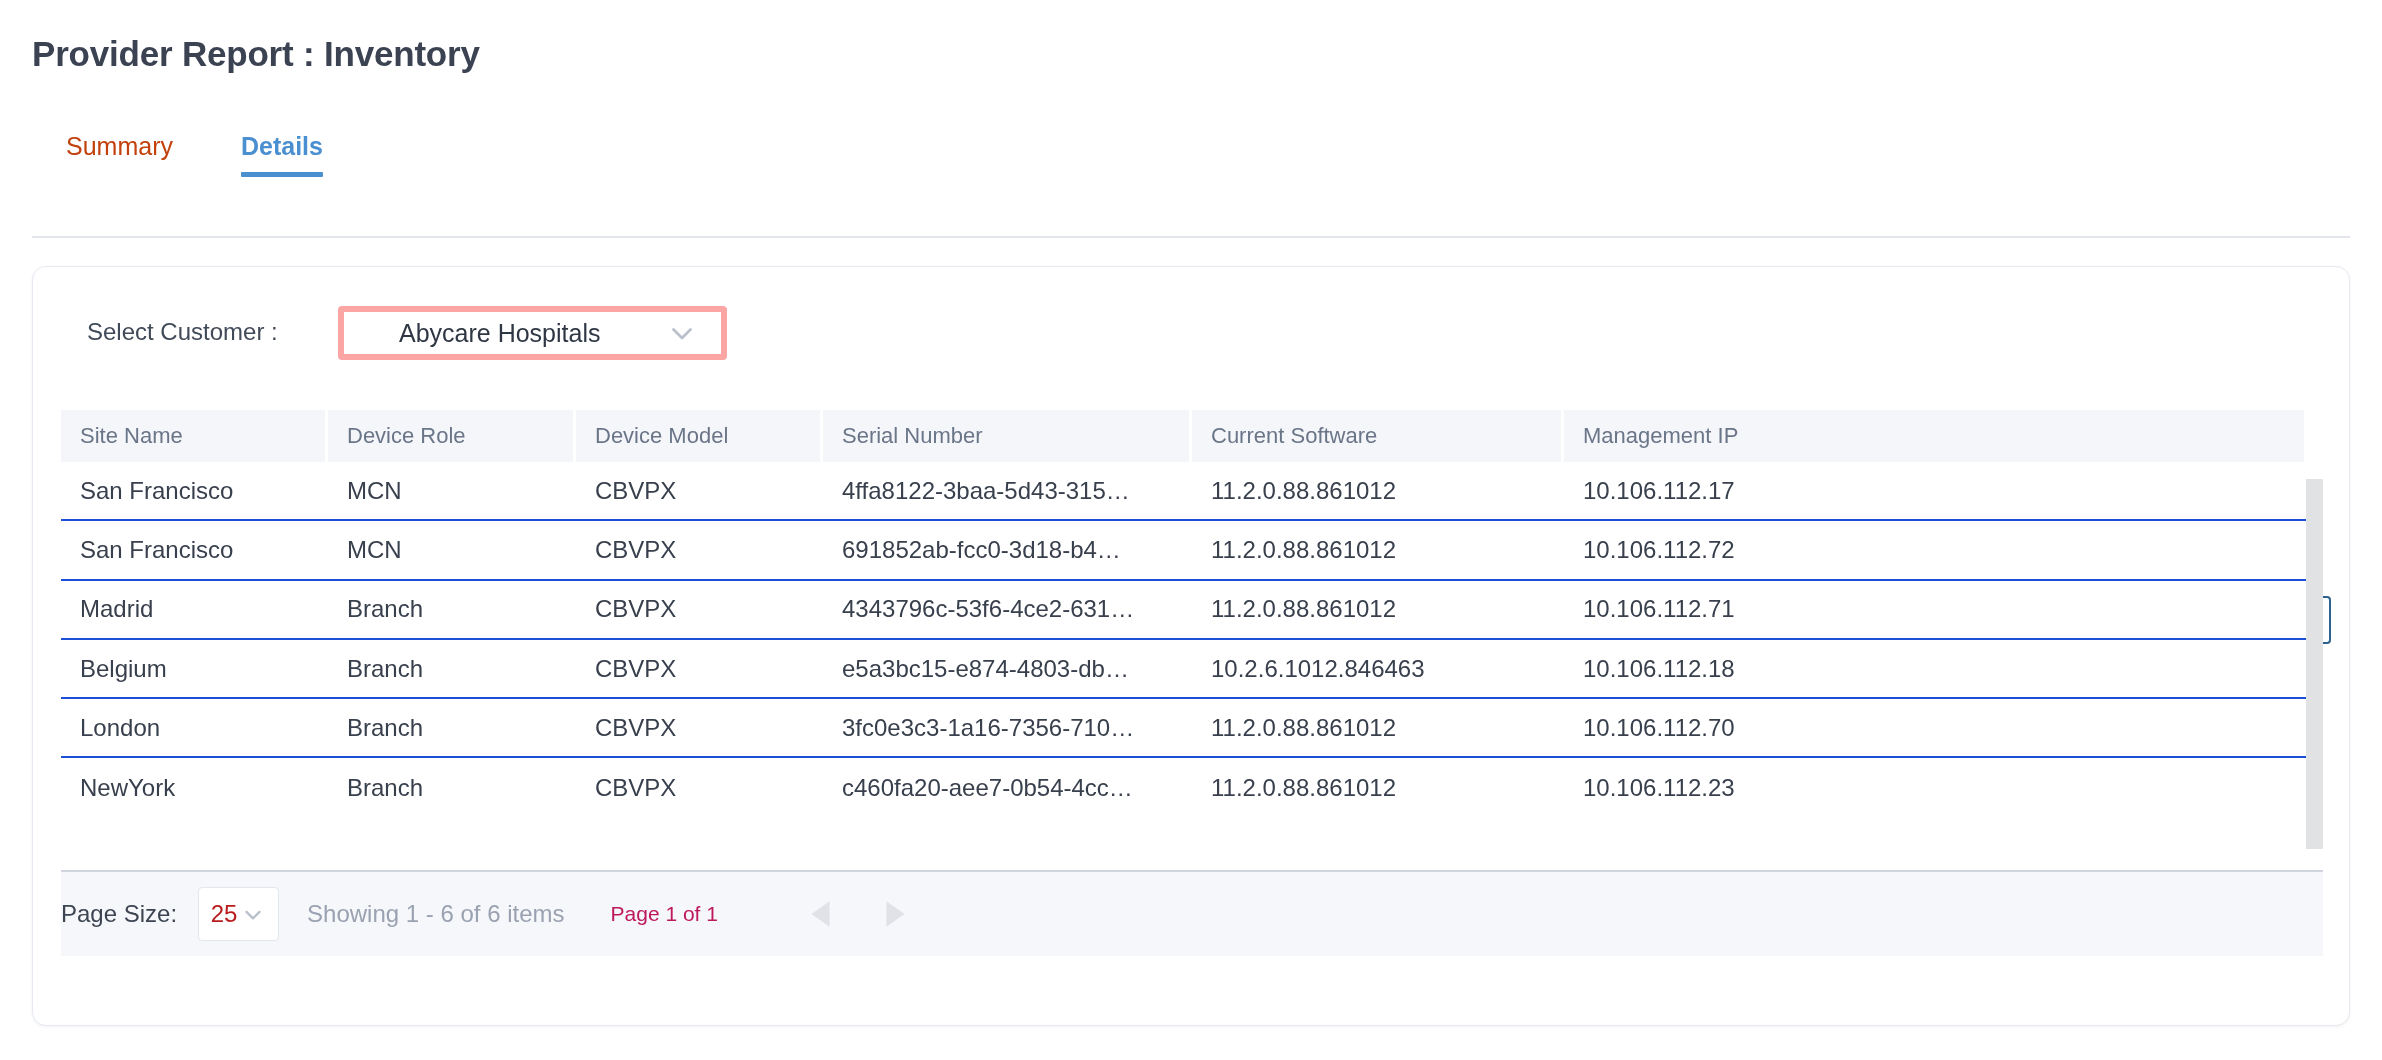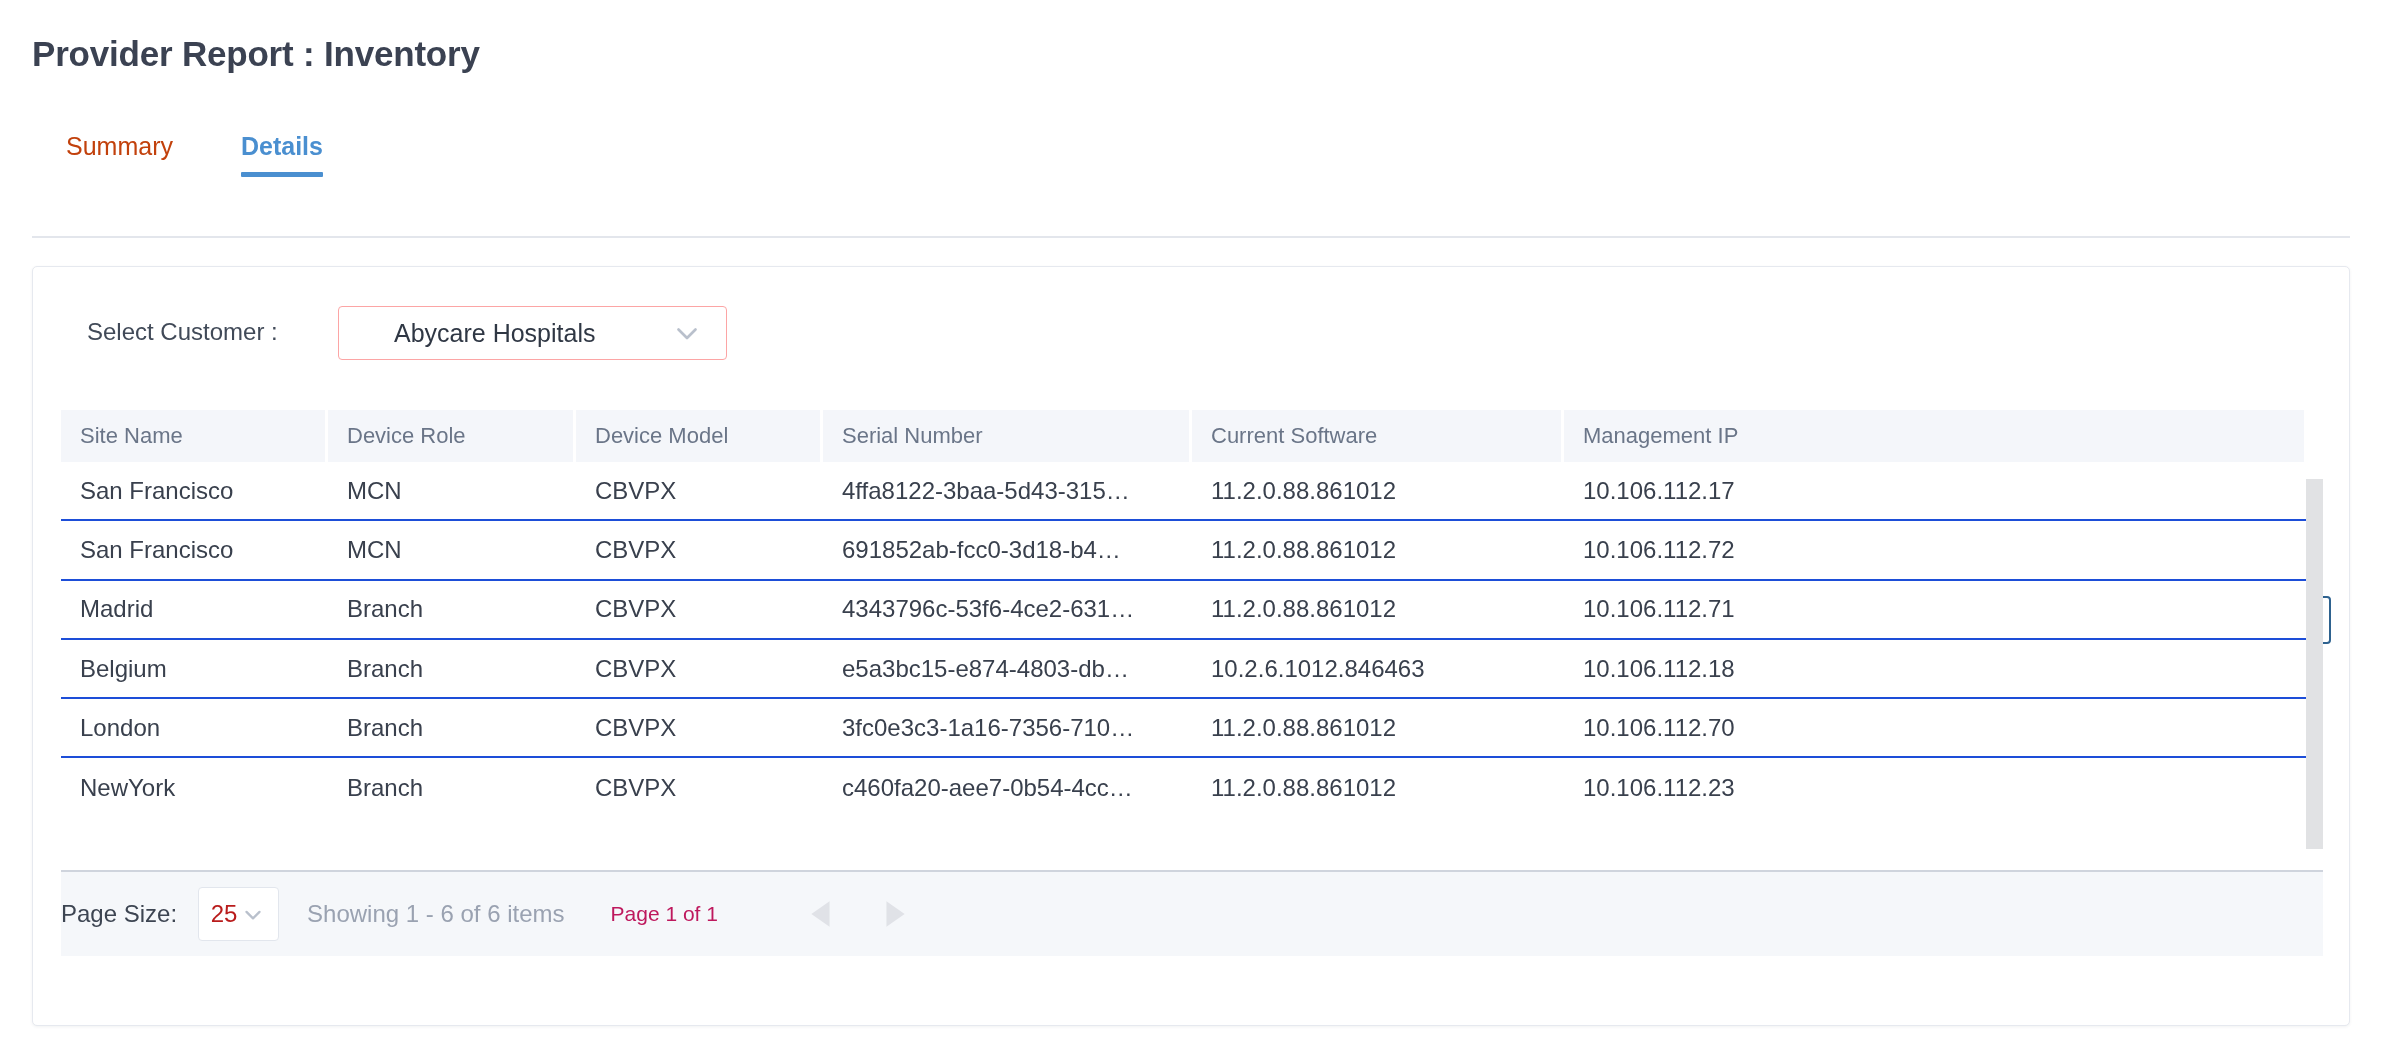--- a/index.html
+++ b/index.html
@@ -73,21 +73,21 @@
 
   
   .card {
     position: absolute;
     left: 32px;
     top: 266px;
     width: 2318px;
     height: 760px;
     background: #ffffff;
     border: 1px solid #e6e9ef;
-    border-radius: 5px;
+    border-radius: 14px;
     box-shadow: 0 1px 3px rgba(60,70,90,0.07);
   }
 
   
   .controls {
     position: absolute;
     left: 0;
     top: 0;
     width: 100%;
     height: 132px;
@@ -99,21 +99,21 @@
     font-size: 24px;
     color: #414a58;
     white-space: nowrap;
   }
   .customer-select {
     position: absolute;
     left: 305px;
     top: 39px;
     width: 389px;
     height: 54px;
-    border: 1px solid #fca5a5;
+    border: 6px solid #fca5a5;
     border-radius: 4px;
     background: #ffffff;
     display: flex;
     align-items: center;
     cursor: pointer;
   }
   .customer-select-value {
     flex: 1;
     padding-left: 55px;
     font-size: 25px;

